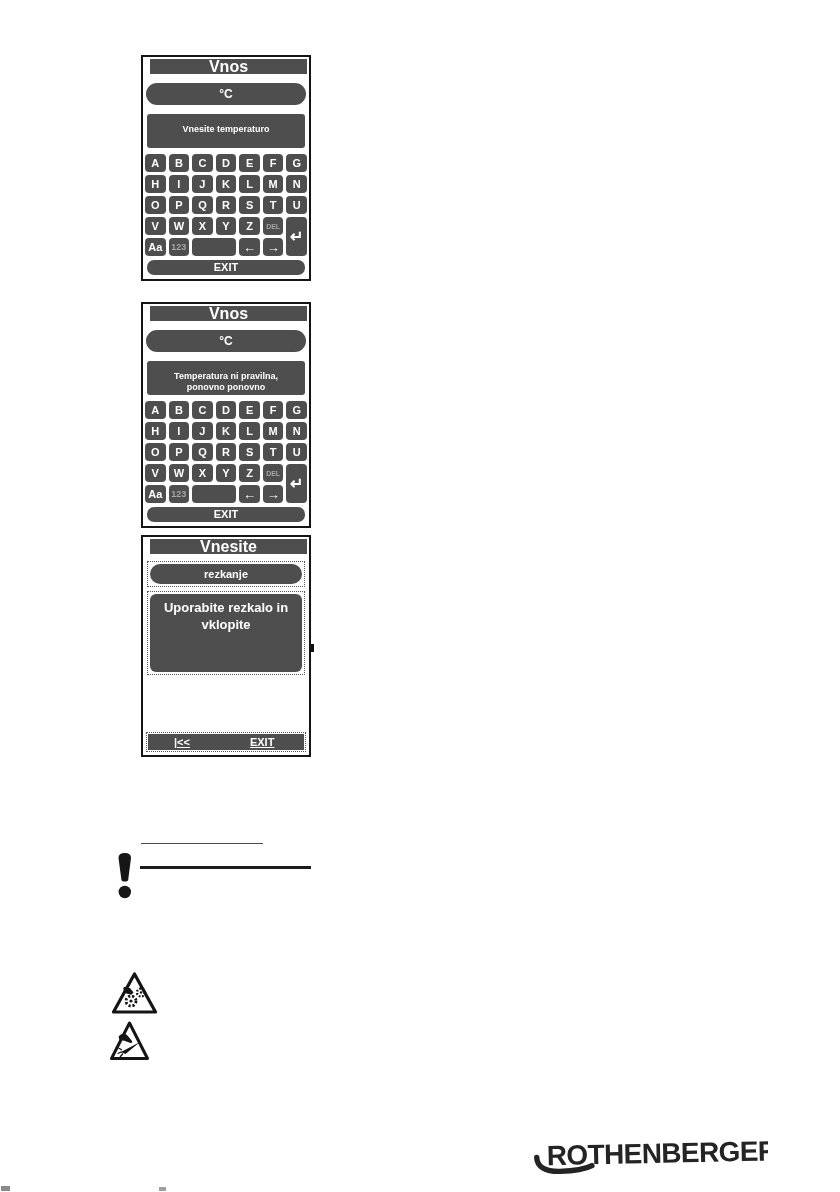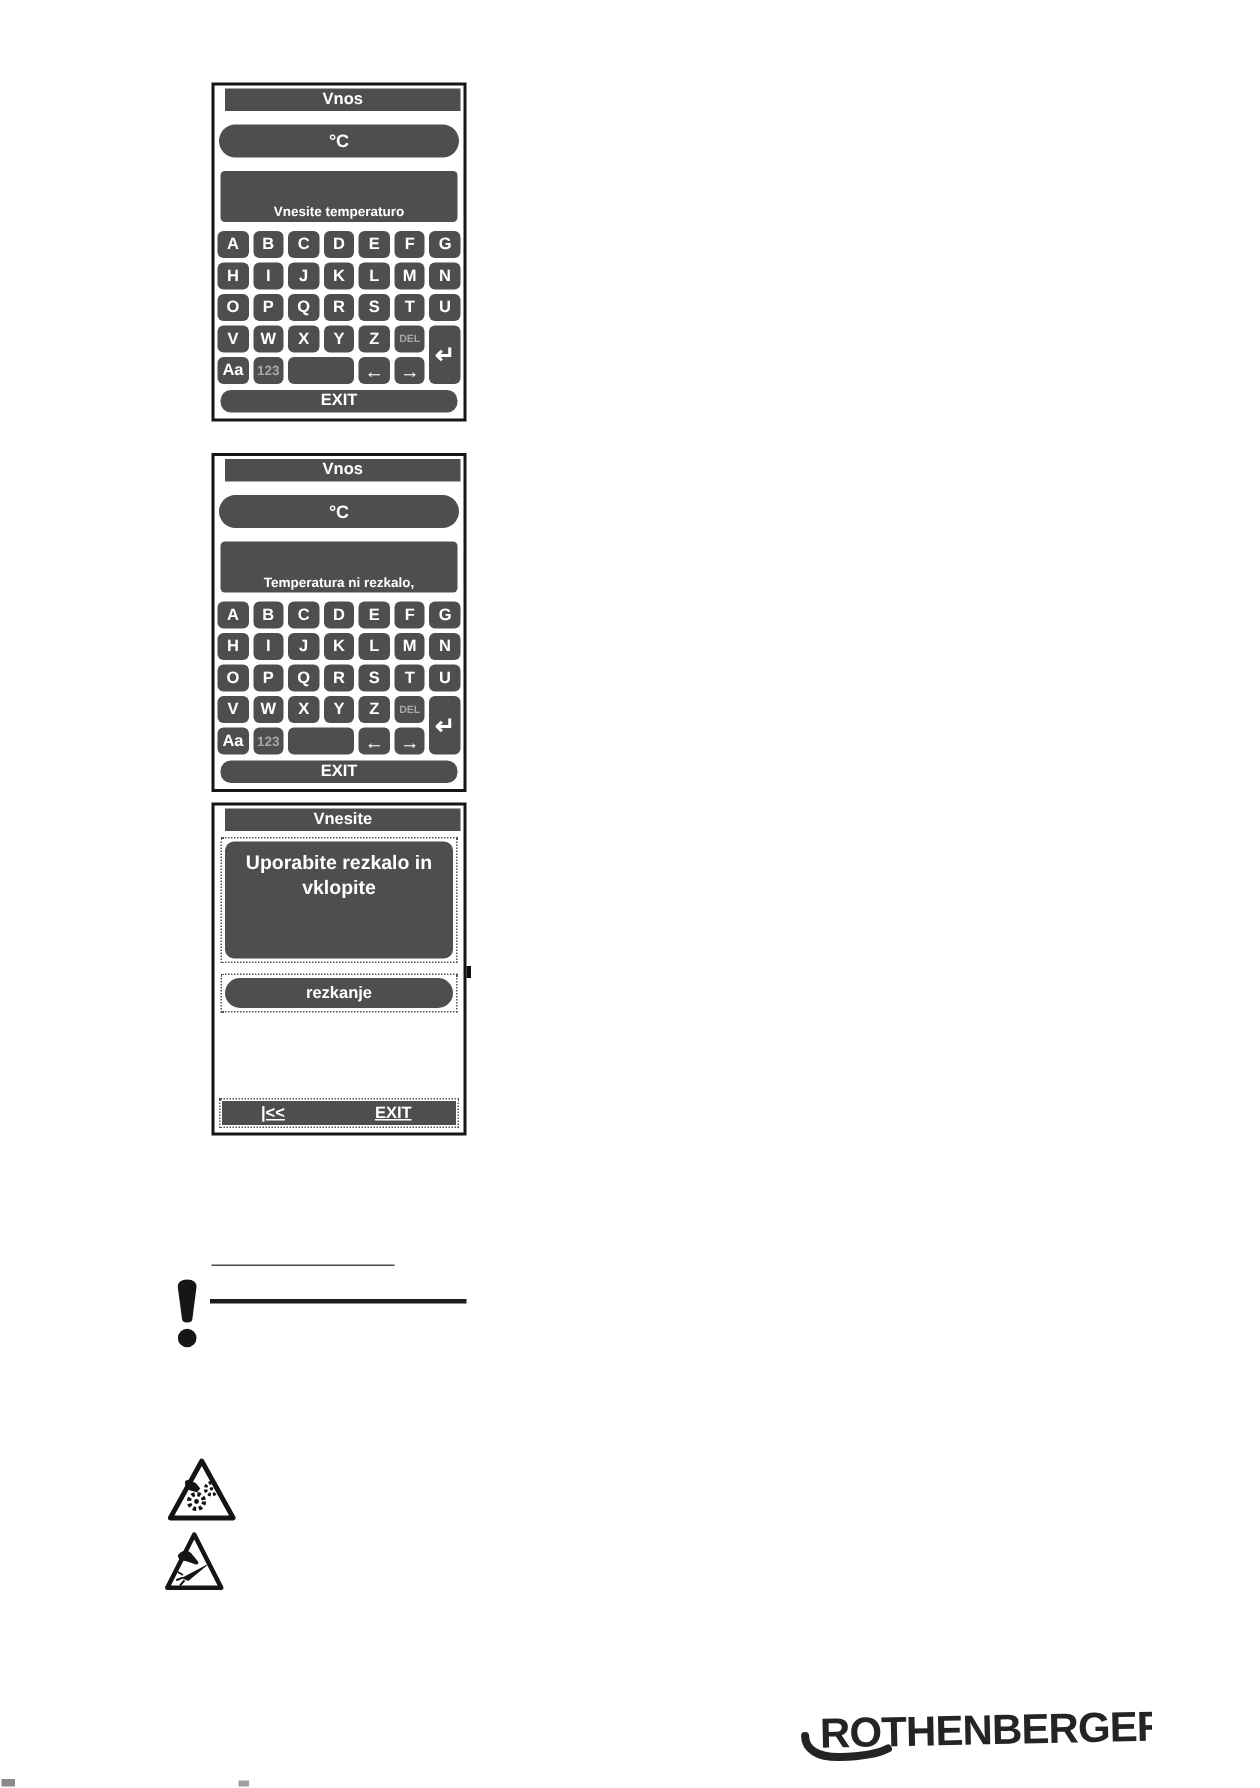--- a/index.html
+++ b/index.html
@@ -18,31 +18,31 @@
   .screen{
     position:absolute;left:141px;width:170px;background:#fff;
     border:2px solid var(--screen-border);
     padding:2px 2px 3px;display:flex;flex-direction:column;
   }
   .s1{top:55px;height:226px;}
   .s2{top:302px;height:226px;}
   .s3{top:535px;height:222px;}
   .titlebar{
     flex:none;height:15px;margin-left:5px;background:var(--screen-dark);
-    color:#fff;font-weight:bold;font-size:11px;line-height:15px;text-align:center;
+    color:#fff;font-weight:bold;font-size:16px;line-height:15px;text-align:center;
   }
   .pill{
     background:var(--screen-dark);color:#fff;font-weight:bold;text-align:center;
     border-radius:11px;
   }
   .unit{margin:9px 1px 0;height:22px;line-height:22px;font-size:12px;}
   .msg{
     margin:9px 2px 0;height:34px;background:var(--screen-dark);border-radius:3px;
     color:#fff;font-weight:bold;font-size:9px;line-height:11px;text-align:center;
-    padding-top:22px;
+    padding-top:10px;
   }
   .msg span{display:block;}
   .kb{
     margin-top:6px;display:grid;grid-template-columns:repeat(7,1fr);
     grid-auto-rows:18px;gap:3px;
   }
   .key{
     background:var(--screen-dark);border-radius:4px;color:#fff;font-weight:bold;
     font-size:11px;display:flex;align-items:center;justify-content:center;
     overflow:hidden;
@@ -131,21 +131,21 @@
         <div class="key arrow" style="grid-area: 5 / 5;">←</div>
         <div class="key arrow" style="grid-area: 5 / 6;">→</div>
       </div>
     <div class="exitbtn">EXIT</div>
   </section>
 
   <section class="screen s2">
     <div class="titlebar">Vnos</div>
     <div class="pill unit">°C</div>
     <div class="msg">
-      <span>Temperatura ni rezkalo,</span>
+      <span>Temperatura ni pravilna,</span>
       <span>ponovno ponovno</span>
     </div>
     <div class="kb">
         <div class="key" style="grid-area: 1 / 1;">A</div>
         <div class="key" style="grid-area: 1 / 2;">B</div>
         <div class="key" style="grid-area: 1 / 3;">C</div>
         <div class="key" style="grid-area: 1 / 4;">D</div>
         <div class="key" style="grid-area: 1 / 5;">E</div>
         <div class="key" style="grid-area: 1 / 6;">F</div>
         <div class="key" style="grid-area: 1 / 7;">G</div>
@@ -174,28 +174,28 @@
         <div class="key muted123" style="grid-area: 5 / 2;">123</div>
         <div class="key space" style="grid-area: 5 / 3 / auto / span 2;"></div>
         <div class="key arrow" style="grid-area: 5 / 5;">←</div>
         <div class="key arrow" style="grid-area: 5 / 6;">→</div>
       </div>
     <div class="exitbtn">EXIT</div>
   </section>
 
   <section class="screen s3">
     <div class="titlebar">Vnesite</div>
+    <div class="dotted-wrap">
+      <div class="pill mode-pill">rezkanje</div>
+    </div>
     <div class="dotted-wrap big">
       <div class="bigbox">
         <span>Uporabite rezkalo in</span>
         <span>vklopite</span>
       </div>
-    </div>
-    <div class="dotted-wrap">
-      <div class="pill mode-pill">rezkanje</div>
     </div>
     <div class="spacer"></div>
     <div class="bbar-wrap">
       <div class="bbar">
         <span class="back">|&lt;&lt;</span>
         <span class="exit3">EXIT</span>
       </div>
     </div>
   </section>
   <div class="tick"></div>

